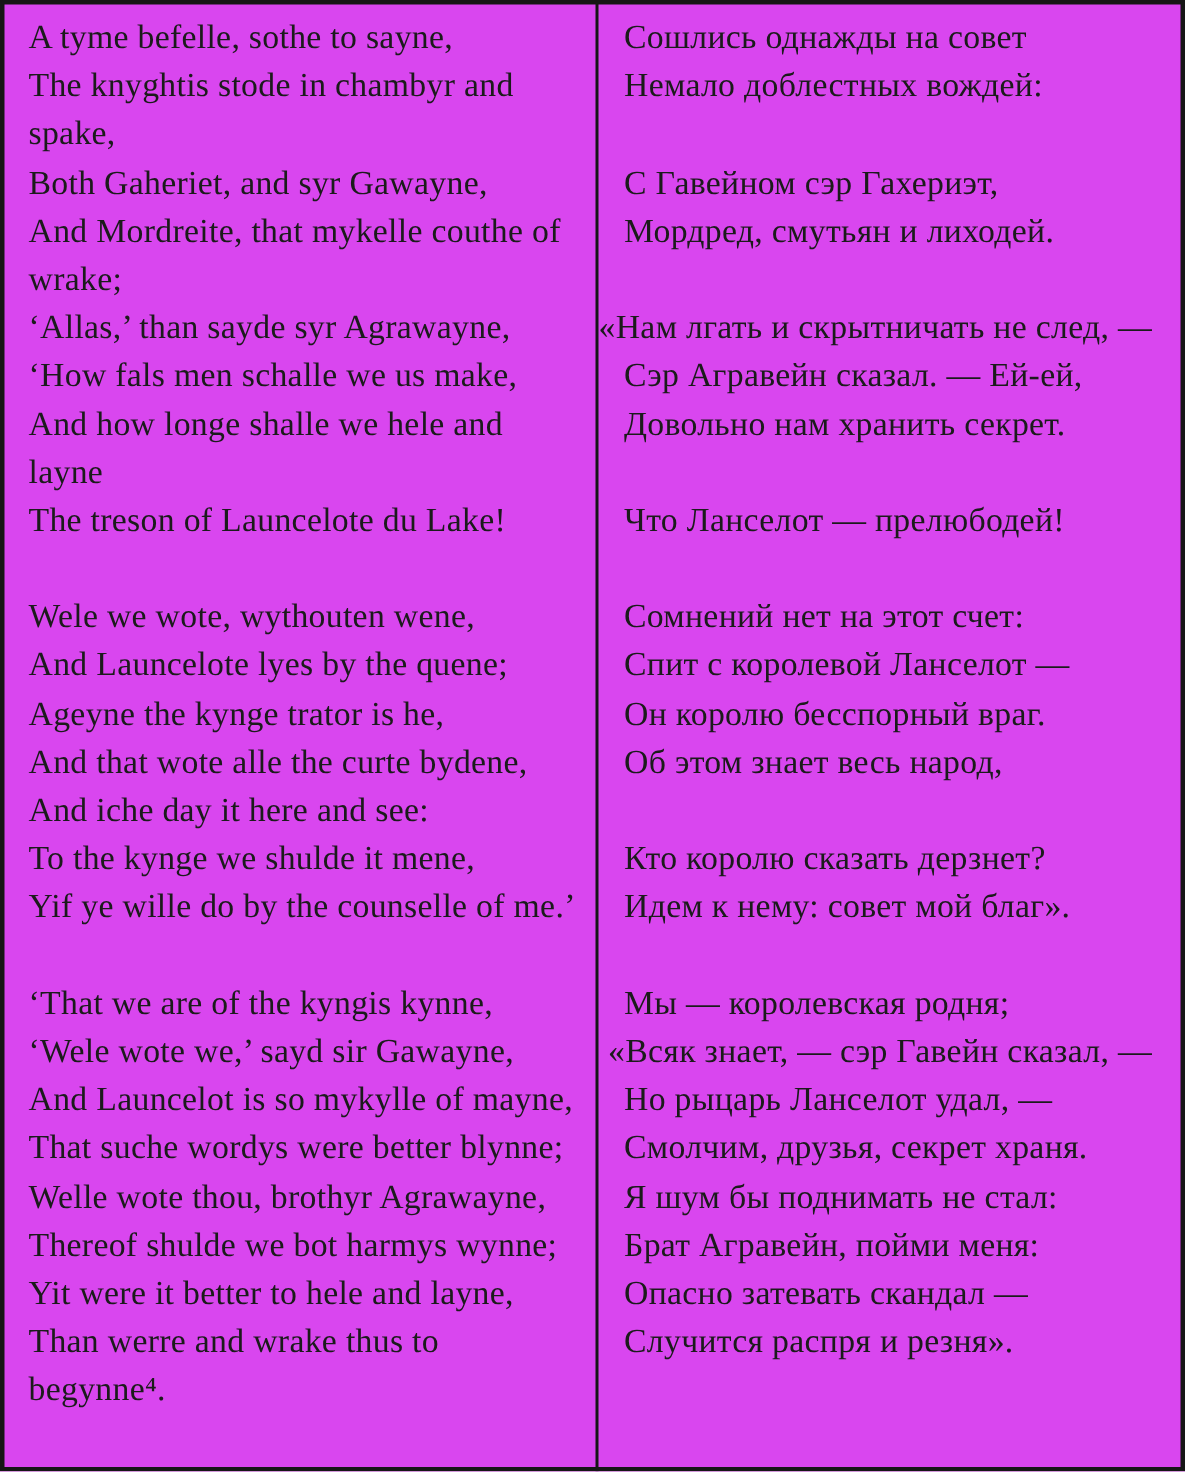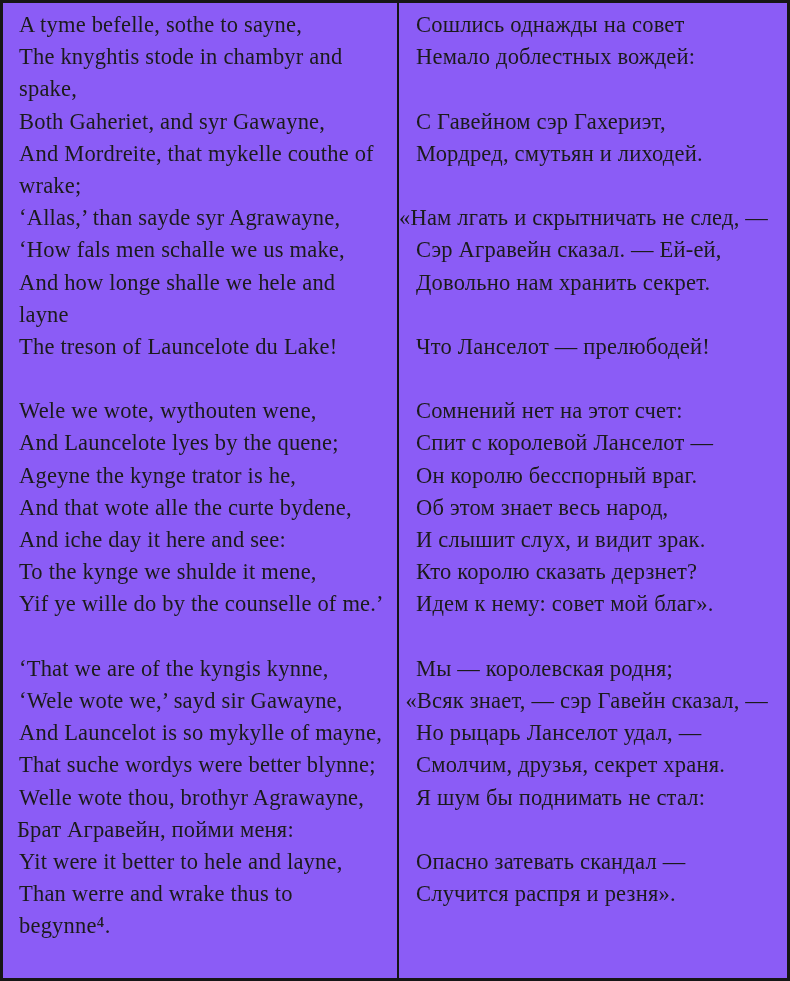--- a/index.html
+++ b/index.html
@@ -4,21 +4,21 @@
 <style>
   html, body {
     margin: 0;
     padding: 0;
     background: #ffffff;
   }
   .page {
     position: relative;
     width: 790px;
     height: 981px;
-    background: #8b5cf6;
+    background: #d946ef;
     font-family: "Liberation Serif", "DejaVu Serif", serif;
     color: #1b1b1b;
     overflow: hidden;
   }
   .frame {
     position: absolute;
     inset: 0;
     border: 3px solid #161616;
     box-sizing: border-box;
     padding-top: 6px;
@@ -168,23 +168,20 @@
             <div class="line">And that wote alle the curte bydene,</div>
           </div>
           <div class="cell ru">
             <div class="line">Об этом знает весь народ,</div>
           </div>
         </div>
         <div class="row">
           <div class="cell en">
             <div class="line">And iche day it here and see:</div>
           </div>
-          <div class="cell ru">
-            <div class="line">И слышит слух, и видит зрак.</div>
-          </div>
         </div>
         <div class="row">
           <div class="cell en">
             <div class="line">To the kynge we shulde it mene,</div>
           </div>
           <div class="cell ru">
             <div class="line">Кто королю сказать дерзнет?</div>
           </div>
         </div>
         <div class="row">
@@ -237,20 +234,23 @@
         </div>
         <div class="row">
           <div class="cell en">
             <div class="line">Welle wote thou, brothyr Agrawayne,</div>
           </div>
           <div class="cell ru">
             <div class="line">Я шум бы поднимать не стал:</div>
           </div>
         </div>
         <div class="row">
+          <div class="cell en">
+            <div class="line">Thereof shulde we bot harmys wynne;</div>
+          </div>
           <div class="cell ru">
             <div class="line">Брат Агравейн, пойми меня:</div>
           </div>
         </div>
         <div class="row">
           <div class="cell en">
             <div class="line">Yit were it better to hele and layne,</div>
           </div>
           <div class="cell ru">
             <div class="line">Опасно затевать скандал —</div>

